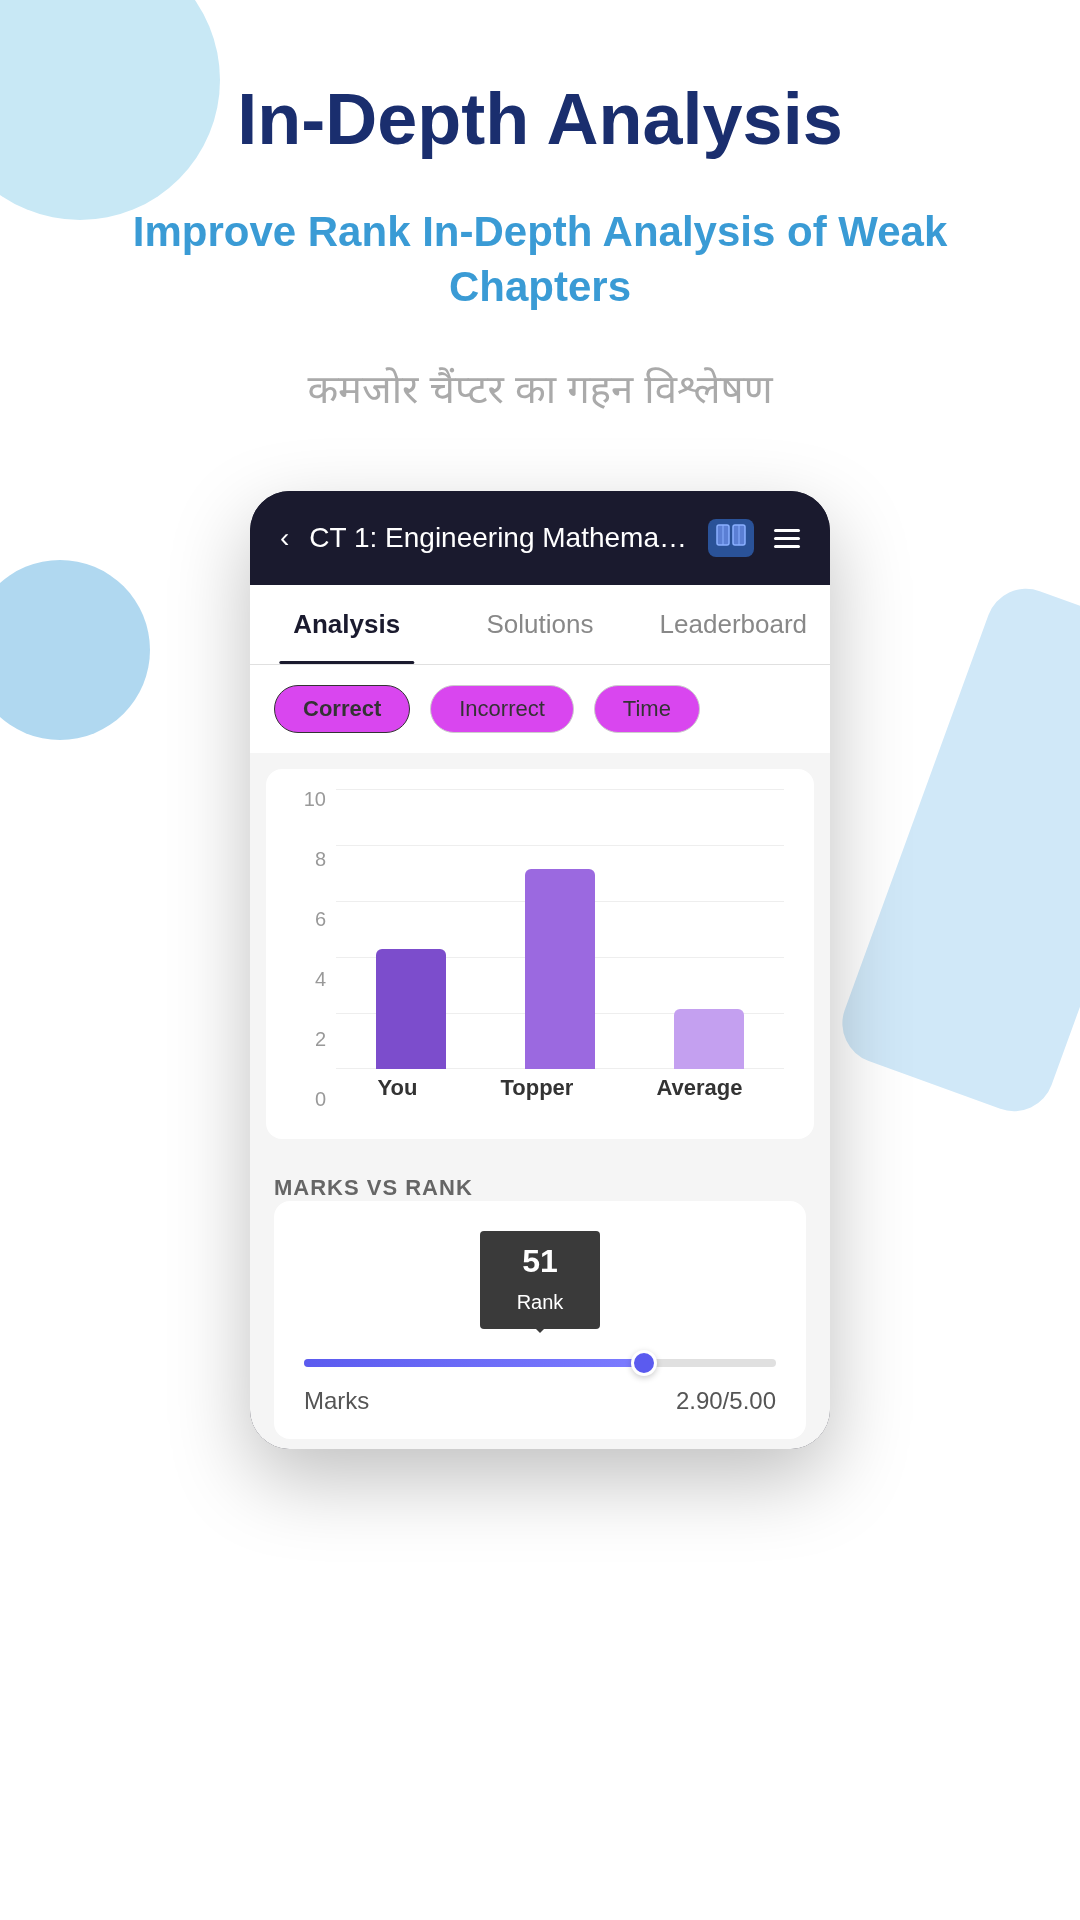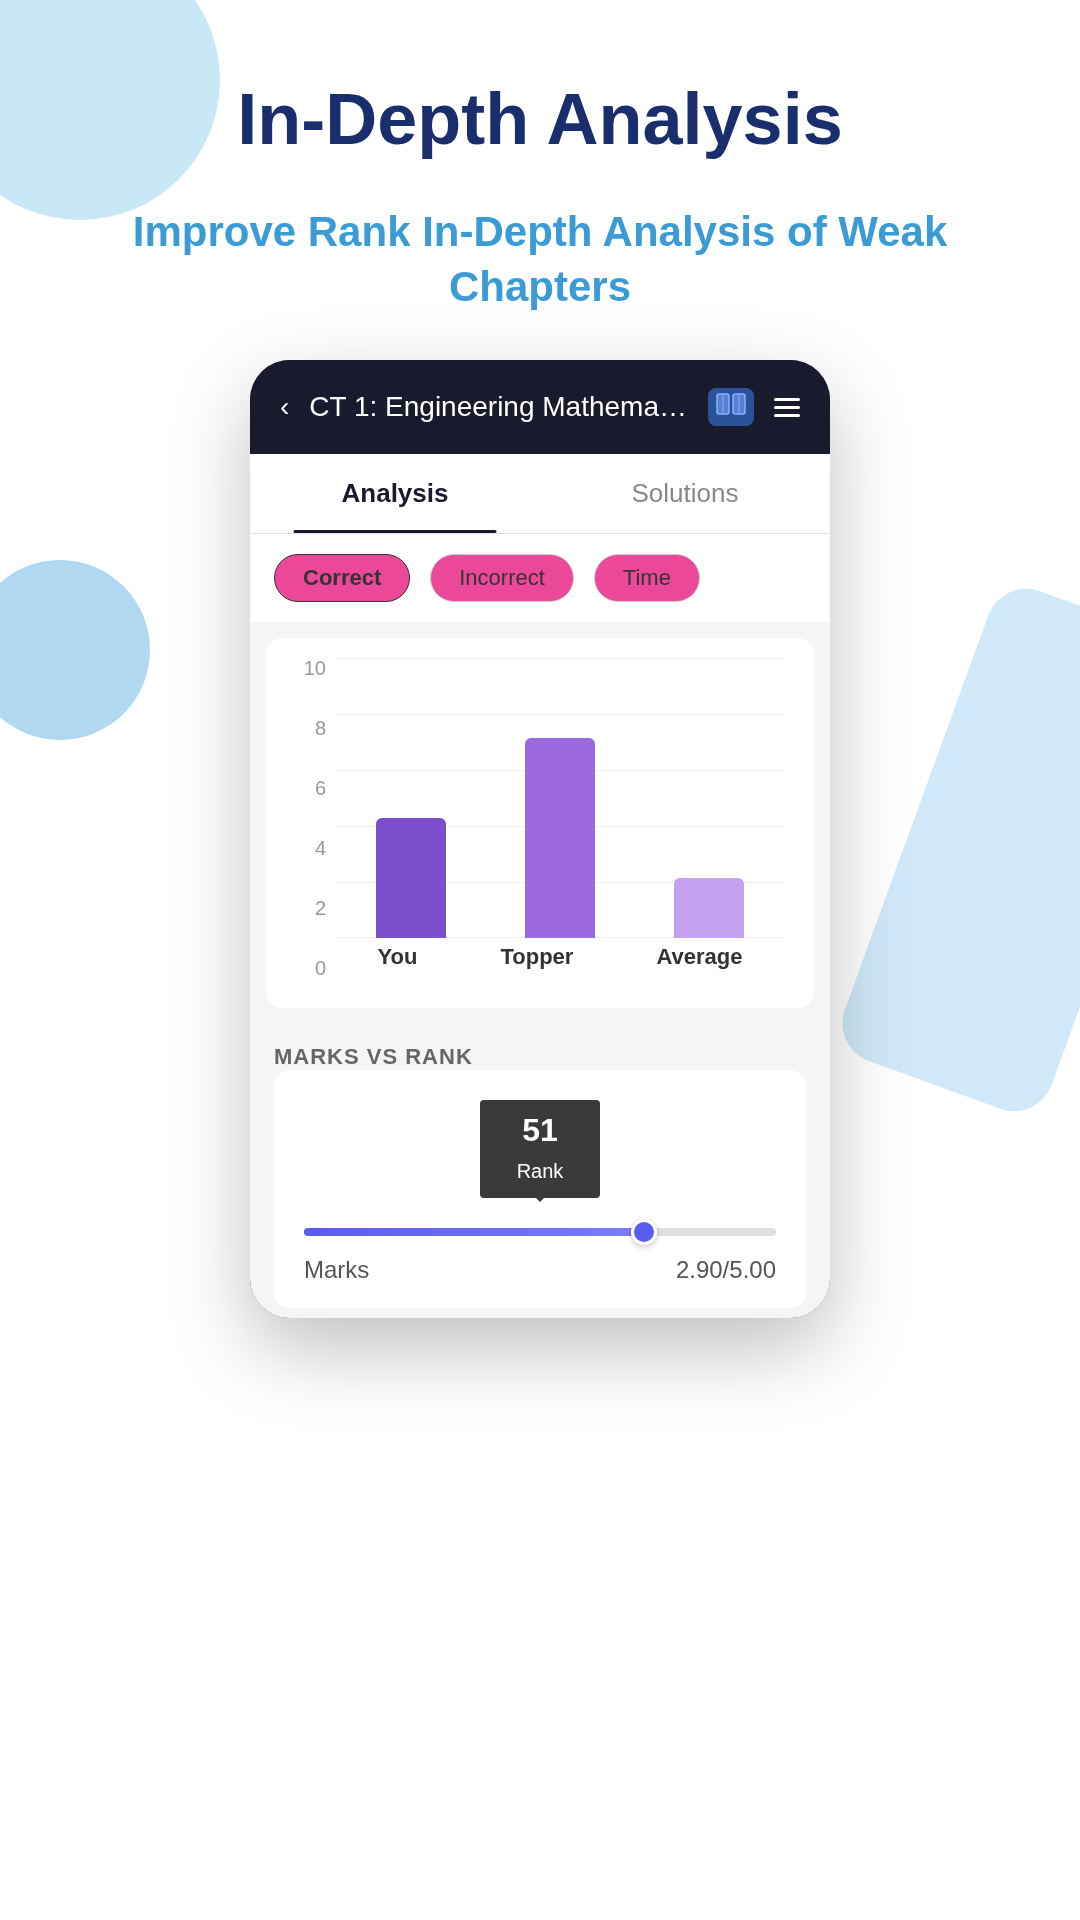--- a/index.html
+++ b/index.html
@@ -200,21 +200,21 @@
       gap: 20px;
       padding: 20px 24px;
     }
 
     .filter-btn {
       border: 1.5px solid #ccc;
       border-radius: 50px;
       padding: 10px 28px;
       font-size: 22px;
       color: #333;
-      background: #ec4899;
+      background: #d946ef;
       cursor: pointer;
     }
 
     .filter-btn.active {
       border-color: #333;
       font-weight: 600;
     }
 
     
     .chart-container {
@@ -384,20 +384,21 @@
 <div class="bg-circle-top-left"></div>
 <div class="bg-circle-mid-left"></div>
 <div class="bg-rect-right"></div>
 
 <div class="page-content">
 
   <h1 class="main-title">In-Depth Analysis</h1>
 
   <p class="subtitle-en">Improve Rank In-Depth Analysis of Weak Chapters</p>
 
+  <p class="subtitle-hi">कमजोर चैंप्टर का गहन विश्लेषण</p>
 
   <div class="phone-wrapper">
 
     <div class="phone-topbar">
       <span class="back-icon">‹</span>
       <span class="topbar-title">CT 1: Engineering Mathemati...</span>
       <div class="topbar-icons">
         <span class="book-icon">
           <svg width="30" height="24" viewBox="0 0 30 24" fill="none" xmlns="http://www.w3.org/2000/svg">
             <rect x="1" y="2" width="12" height="20" rx="2" fill="#5b7fd4" stroke="#8ab0ff" stroke-width="1.5"></rect>
@@ -416,20 +417,23 @@
 
     <div class="phone-body">
 
       <div class="tabs-row">
         <div class="tab-item active">
           <span>Analysis</span>
         </div>
         <div class="tab-item">
           <span>Solutions</span>
         </div>
+        <div class="tab-item">
+          <span>Leaderboard</span>
+        </div>
       </div>
 
       <div class="filter-row">
         <button class="filter-btn active">Correct</button>
         <button class="filter-btn">Incorrect</button>
         <button class="filter-btn">Time</button>
       </div>
 
       <div class="chart-container">
         <div class="chart-area">

